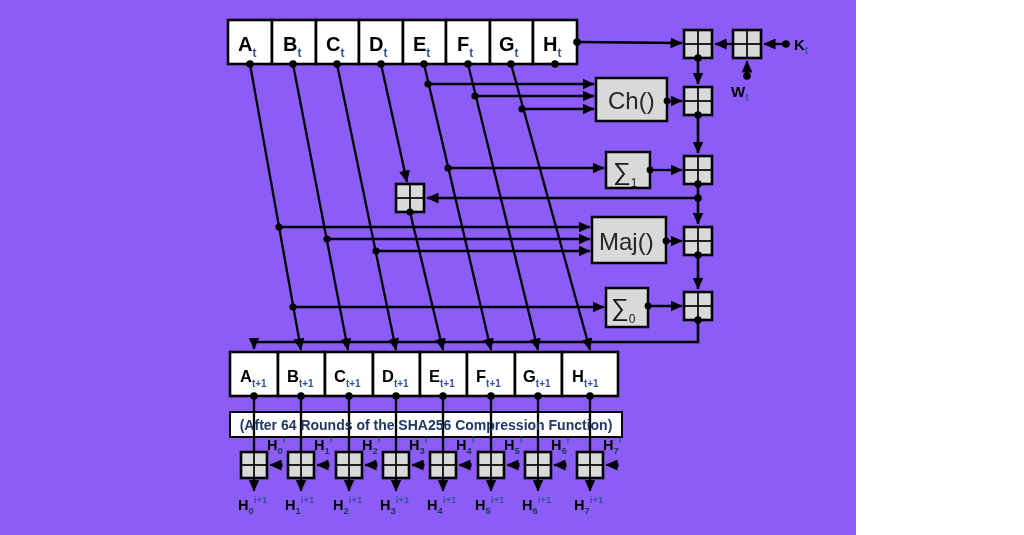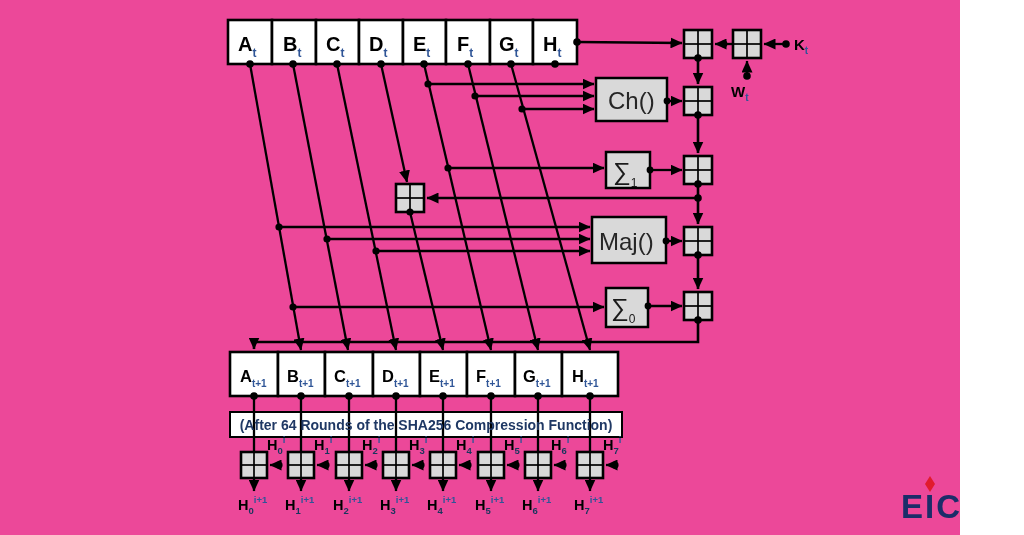--- a/index.html
+++ b/index.html
@@ -1,16 +1,16 @@
 <!DOCTYPE html>
 <html><head>
 <meta charset="utf-8">
 <style>
   html,body { margin:0; padding:0; background:#ffffff; }
-  #stage { position:relative; width:960px; height:535px; background:#ec4899; overflow:hidden;
+  #stage { position:relative; width:856px; height:535px; background:#8b5cf6; overflow:hidden;
            font-family:"Liberation Sans", sans-serif; }
   svg { display:block; }
   .ln      { stroke:#000; stroke-width:2.3; fill:none; }
   .ln-th   { stroke:#000; stroke-width:2.6; fill:none; }
   .regbox  { fill:#fff; stroke:#000; stroke-width:2.6; }
   .fnbox   { fill:#d9d9d9; stroke:#000; stroke-width:2.5; }
   .addr    { fill:#d9d9d9; stroke:#000; stroke-width:2.6; }
   .addx    { stroke:#000; stroke-width:1.7; }
   .dot     { fill:#000; stroke:none; }
   text     { font-family:"Liberation Sans", sans-serif; }

